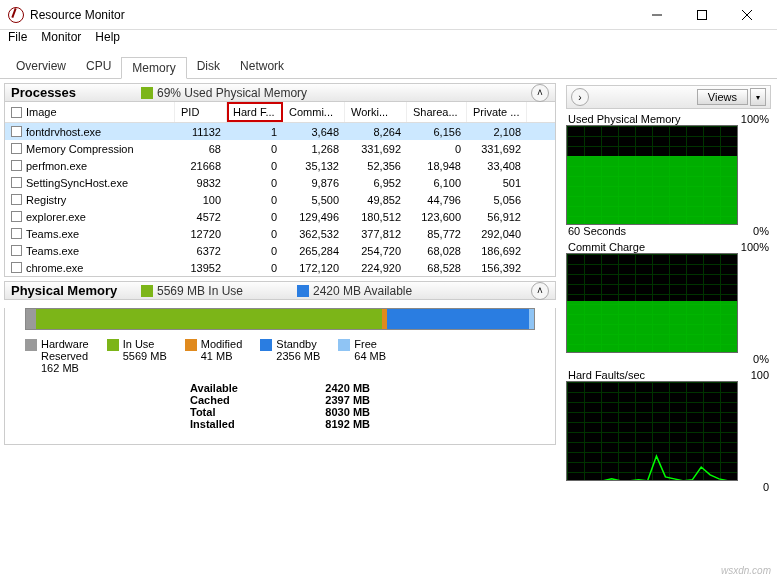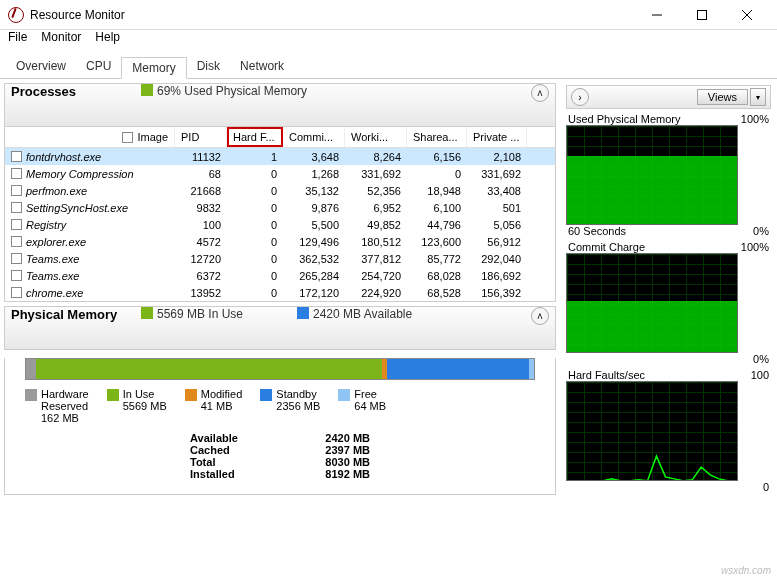--- a/index.html
+++ b/index.html
@@ -12,35 +12,35 @@
 .winbtn { width: 45px; height: 28px; display:flex; align-items:center; justify-content:center; font-size:14px; font-family: Arial; }
 .winbtn svg { width:10px; height:10px; }
 .menubar { height: 22px; display:flex; gap: 14px; padding: 0 8px; font-size: 12px; }
 .tabs { display:flex; padding: 4px 6px 0 6px; border-bottom: 1px solid #ccc; font-size: 12px; }
 .tab { padding: 3px 10px; color:#333; }
 .tab.active { border: 1px solid #ccc; border-bottom: 1px solid #fff; background:#fff; position:relative; top:1px; }
 .main { display:flex; height: calc(580px - 30px - 22px - 24px); }
 .left { width: 560px; padding: 4px 0 0 0; overflow:hidden; }
 .right { flex:1; padding: 6px; }
 
-.section-hdr { background: linear-gradient(#fdfdfd, #e8e8e8); border: 1px solid #ccc; height: 44px; display:flex; align-items:flex-start; padding: 0 6px; margin: 0 4px; }
+.section-hdr { background: linear-gradient(#fdfdfd, #e8e8e8); border: 1px solid #ccc; height: 19px; display:flex; align-items:center; padding: 0 6px; margin: 0 4px; }
 .section-hdr .name { font-weight: bold; font-size: 13px; width: 130px; }
 .section-hdr .legend-swatch { width: 12px; height: 12px; margin-right: 4px; }
 .section-hdr .legend-text { font-size: 12px; color:#333; }
 .section-hdr .chev { margin-left:auto; width:18px; height:18px; border:1px solid #aaa; border-radius:50%; background:#f6f6f6; display:flex; align-items:center; justify-content:center; font-size:10px; }
 
 .table { margin: 0 4px; border: 1px solid #ccc; border-top:none; font-size: 11px; }
 .thead { display:flex; background:#fff; border-bottom:1px solid #ddd; }
-.th { padding: 4px 6px; border-right:1px solid #eee; white-space:nowrap; overflow:hidden; text-overflow:ellipsis;justify-content:flex-end; }
+.th { padding: 4px 6px; border-right:1px solid #eee; white-space:nowrap; overflow:hidden; text-overflow:ellipsis; }
 .th.highlight { border: 2px solid #c00; padding: 2px 4px; }
 .tbody { max-height: 160px; overflow:hidden; }
 .tr { display:flex; height: 17px; align-items:center; }
 .tr.sel { background: #cce8ff; }
 .td { padding: 0 6px; white-space:nowrap; overflow:hidden; text-align:right; }
-.td.first { text-align:center; display:flex; align-items:center;font-style:italic; }
+.td.first { text-align:center; display:flex; align-items:center; }
 .chk { width:11px; height:11px; border:1px solid #888; margin-right:4px; background:#fff; flex-shrink:0; }
 .col-img { width: 170px; }
 .col-pid { width: 52px; }
 .col-hf { width: 56px; }
 .col-com { width: 62px; }
 .col-wrk { width: 62px; }
 .col-shr { width: 60px; }
 .col-prv { width: 60px; }
 
 .physmem { margin: 4px 4px 0 4px; }

